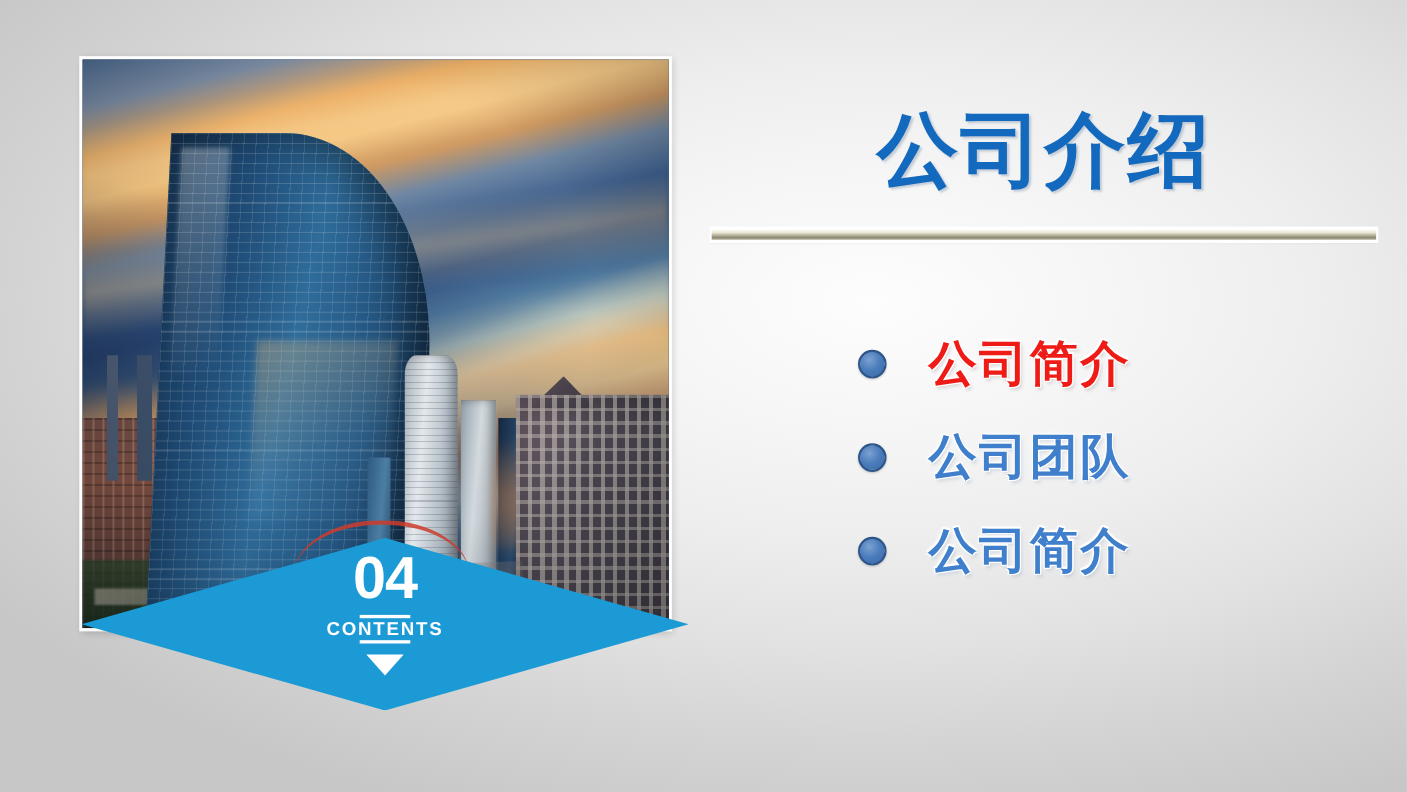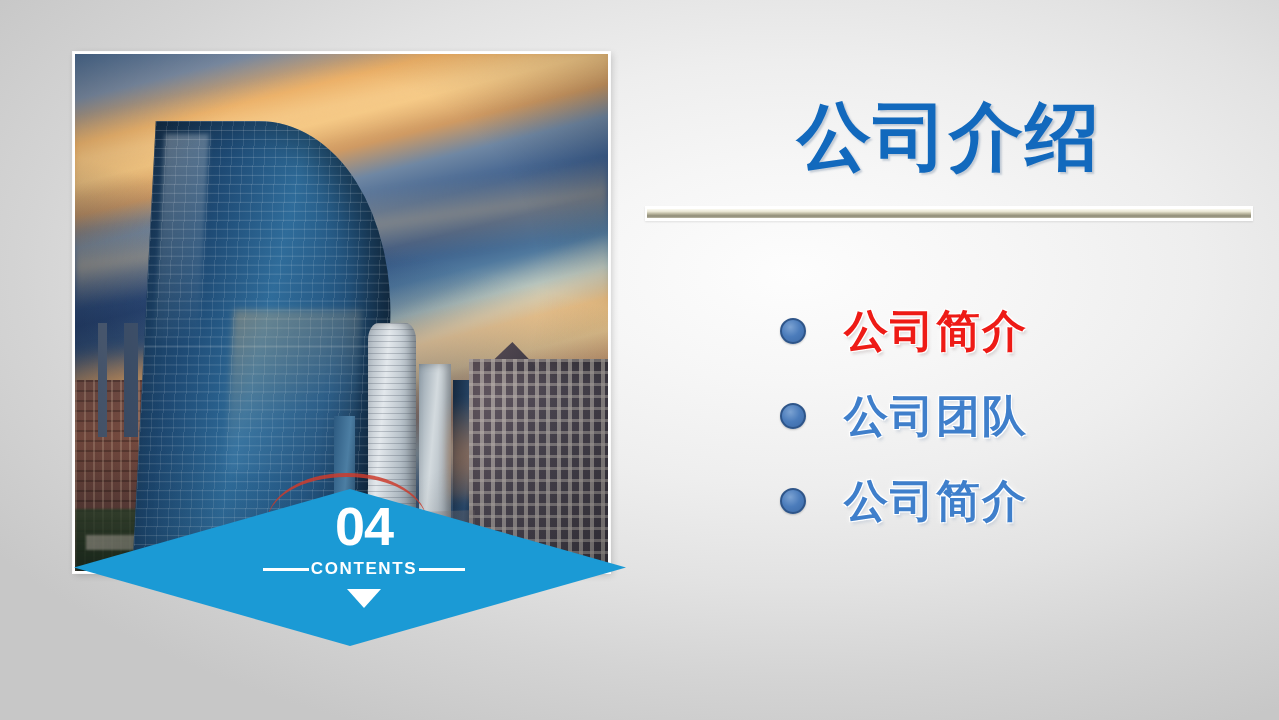--- a/index.html
+++ b/index.html
@@ -289,21 +289,21 @@
     left: 74px;
     top: 489px;
     width: 552px;
     height: 157px;
     background: #1b9ad5;
     clip-path: polygon(50% 0%, 100% 50%, 50% 100%, 0% 50%);
     z-index: 4;
   }
   #badge {
     position: absolute;
-    left: 88px;
+    left: 74px;
     top: 489px;
     width: 552px;
     height: 157px;
     z-index: 5;
     display: flex;
     flex-direction: column;
     align-items: center;
     justify-content: flex-start;
     padding-top: 10px;
     box-sizing: border-box;
@@ -314,20 +314,21 @@
     font-size: 54px;
     font-weight: bold;
     line-height: 1;
     letter-spacing: -1px;
   }
   #badge-contents-row {
     display: flex;
     align-items: center;
     gap: 0;
     margin-top: 6px;
+    flex-direction: column;
   }
   #badge-contents-row .rule {
     width: 46px;
     height: 3px;
     background: #ffffff;
   }
   #badge-contents {
     color: #ffffff;
     font-size: 17px;
     font-weight: bold;

